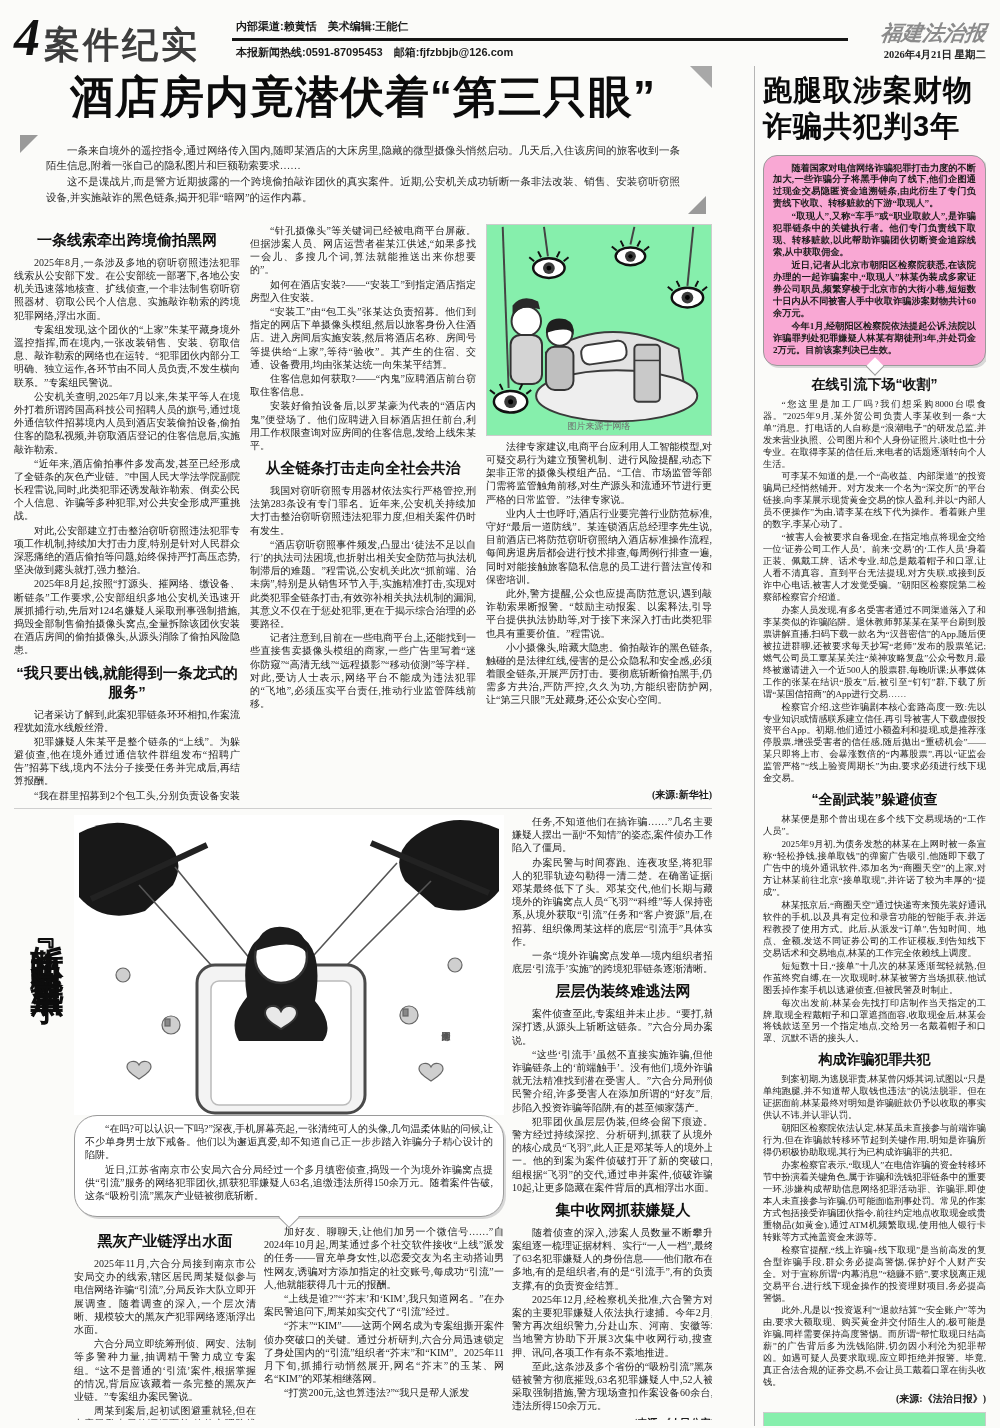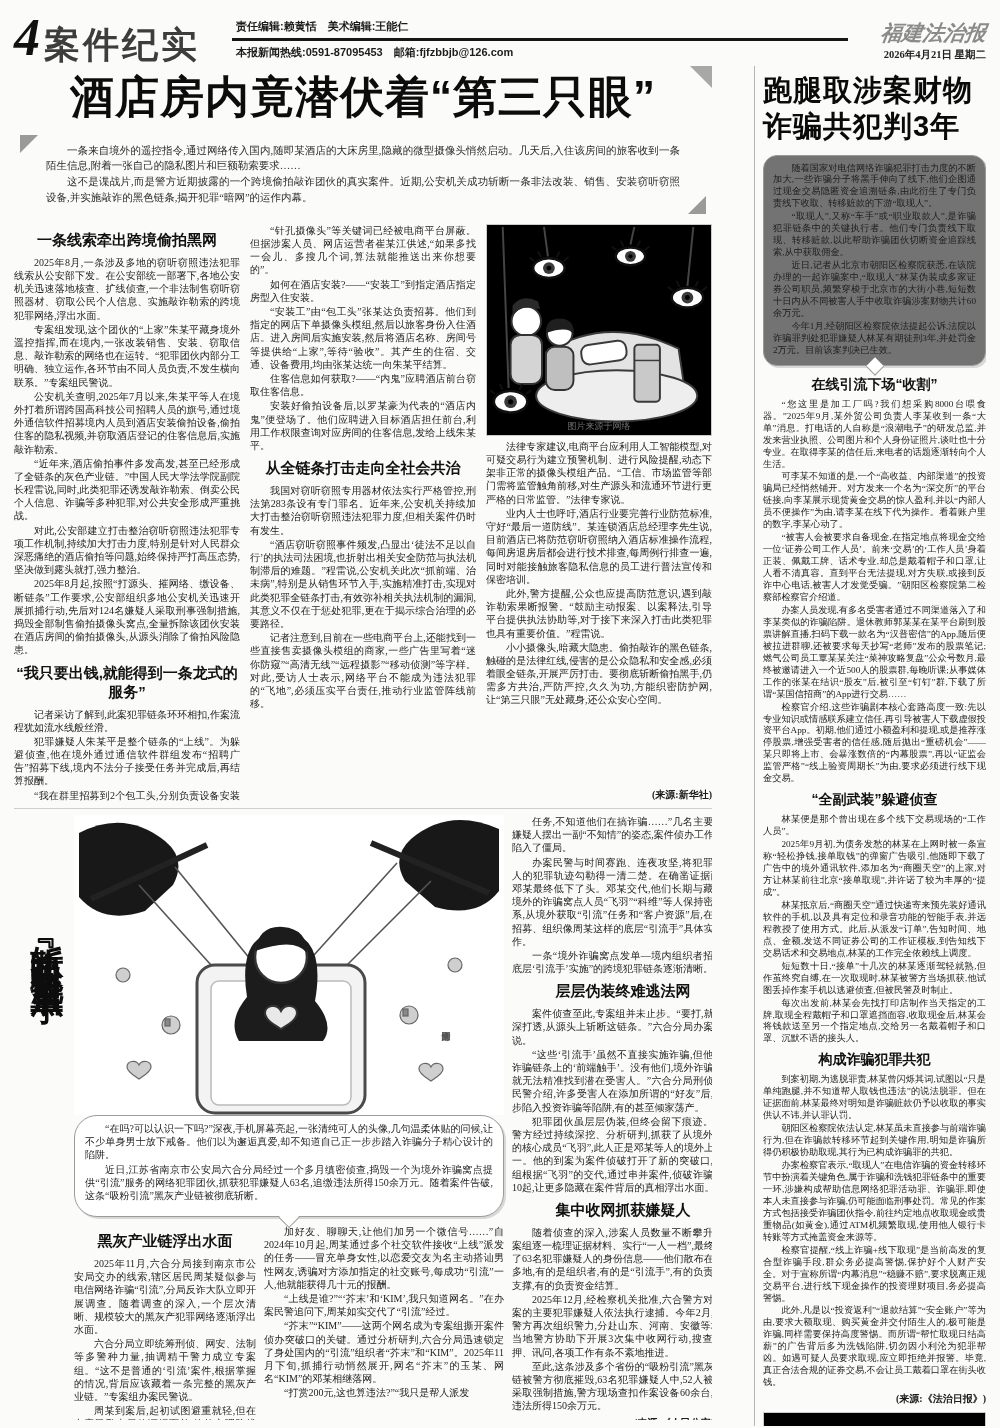--- a/index.html
+++ b/index.html
@@ -44,21 +44,21 @@
     border-top:22px solid #a8a8a8; border-left:22px solid transparent; }
   .hotel-body { display:grid; grid-template-columns:1fr 1fr 1fr; column-gap:10px;
     height:578px; overflow:hidden; font-size:10px; }
   .hcol { overflow:hidden; }
   .hcol3 { position:relative; padding-bottom:14px; }
   h3.sub { font-family:"Liberation Sans",sans-serif; font-weight:bold; font-size:15px;
     text-align:center; margin:7px 0 6px; color:#111; }
   .src { position:absolute; right:0; bottom:0; font-weight:bold; font-size:10px; }
   .src-inline { text-align:right; font-weight:bold; font-size:10px; margin-top:3px; }
 
-  figure.illus { border:1px solid #ccc; background:#000000; position:relative; overflow:hidden; }
+  figure.illus { border:1px solid #ccc; background:#86efac; position:relative; overflow:hidden; }
   .hotel-illus { height:212px; margin-bottom:4px; }
   figcaption.cap { position:absolute; bottom:2px; left:0; right:0; text-align:center;
     font-size:9px; color:#6f6f6f; }
 
   
   .funnel { display:grid; grid-template-columns:52px 182px 240px 222px;
     grid-template-rows:300px 102px auto; column-gap:8px; height:612px; overflow:hidden;
     font-size:10px; border-top:1px solid #cfcfcf; padding-top:6px; }
   .v-head { grid-column:1; grid-row:1/4; writing-mode:vertical-rl; text-orientation:upright;
     font-family:"Liberation Sans",sans-serif; font-weight:900; font-size:33px; line-height:1.15;
@@ -76,21 +76,21 @@
   .fcol1 { grid-column:2; }
   .fcol2 { grid-column:3; }
   .fcol3 { grid-column:4; grid-row:1/4; position:relative; padding-bottom:14px; overflow:hidden; margin-top:0; }
 
   
   .rail { font-size:9.2px; }
   .rail p { line-height:1.3; }
   .rail h2 { font-family:Liberation Sans, sans-serif; font-weight:900; font-size:29px; text-align:left;
     line-height:1.25; margin:6px 0 10px; color:#0a0a0a; letter-spacing:1px; }
   .rail-bubble { position:relative; border:1.5px solid #9a9a9a; border-radius:14px;
-    padding:7px 9px; background:#737373; box-shadow:2px 2px 0 #d8d8d8; margin-bottom:10px; }
+    padding:7px 9px; background:#f9a8d4; box-shadow:2px 2px 0 #d8d8d8; margin-bottom:10px;font-weight:bold; }
   .rail-bubble::after { content:""; position:absolute; left:50%; bottom:-8px; width:12px; height:12px;
     background:#fff; border-right:1.5px solid #9a9a9a; border-bottom:1.5px solid #9a9a9a;
     transform:translateX(-50%) rotate(45deg); }
   .rail h3.sub { font-size:14px; margin:6px 0 5px; }
   .rail-illus { height:196px; margin-top:6px; border:none; background:#fff; }
   .tag { position:absolute; left:108px; top:18px; writing-mode:vertical-rl; text-orientation:upright;
     font-size:9px; font-weight:bold; color:#222; border:1.5px solid #333; border-radius:6px;
     padding:4px 2px; background:#f4f4f4; transform:rotate(7deg); letter-spacing:1px; }
   .wmark { position:absolute; left:70px; top:96px; font-size:11px; font-weight:bold;
     color:rgba(200,60,60,.45); letter-spacing:2px; }
@@ -100,21 +100,21 @@
 <body>
 
 <div class="page">
 
   <header class="hdr">
     <div class="hdr-left">
       <span class="pagenum">4</span>
       <span class="sec-title">案件纪实</span>
     </div>
     <div class="hdr-mid">
-      <div class="hdr-line1">责任编辑:赖黄恬　美术编辑:王能仁</div>
+      <div class="hdr-line1">内部渠道:赖黄恬　美术编辑:王能仁</div>
       <div class="hdr-rule"></div>
       <div class="hdr-line2">本报新闻热线:0591-87095453　邮箱:fjfzbbjb@126.com</div>
     </div>
     <div class="hdr-right">
       <div class="brand">福建法治报</div>
       <div class="hdate">2026年4月21日 星期二</div>
     </div>
   </header>
 
   <div class="content">

